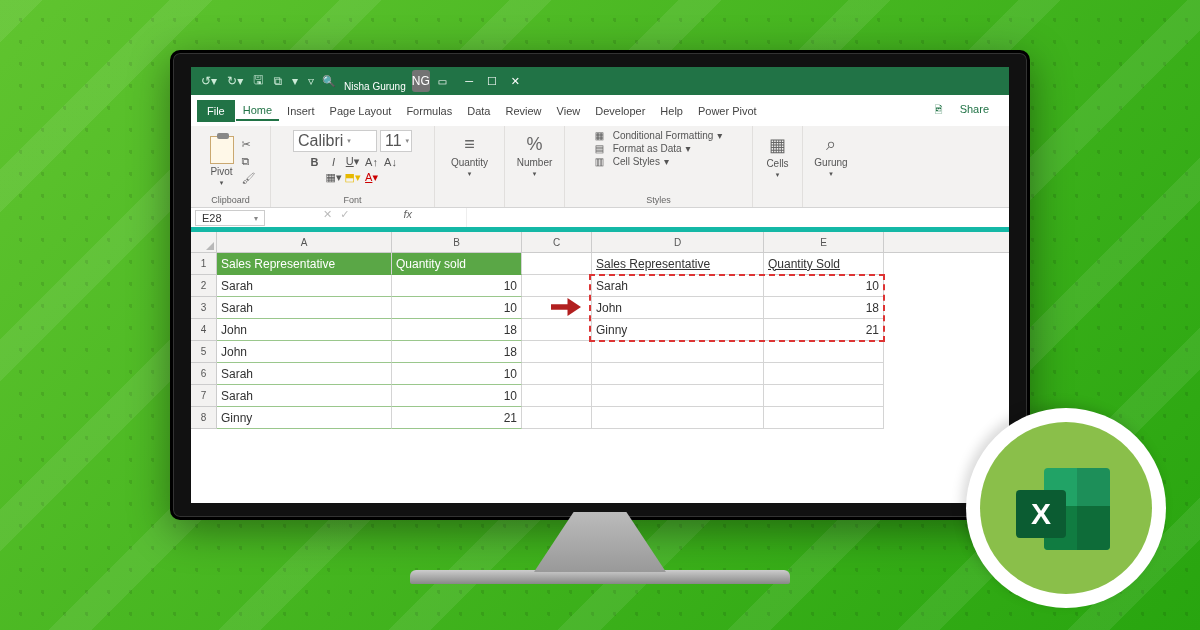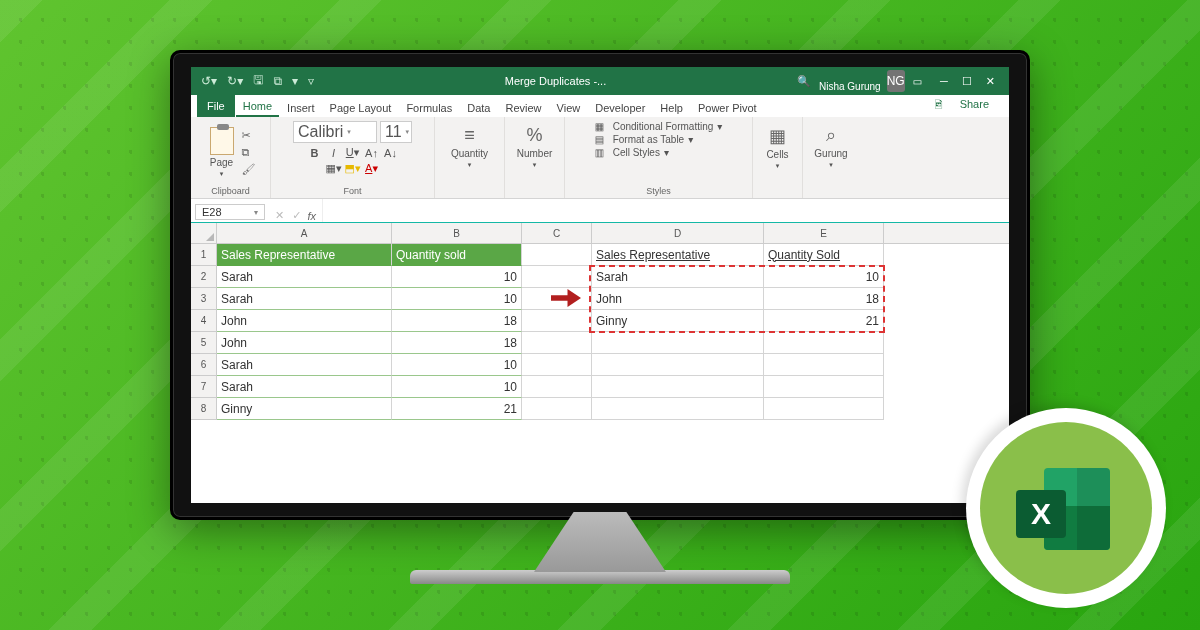--- a/index.html
+++ b/index.html
@@ -14,21 +14,21 @@
 .base { width: 380px; height: 14px; background: linear-gradient(#ccc,#888); margin: -2px auto 0; border-radius: 6px 6px 2px 2px; }
 .excel { width: 100%; height: 100%; background: #fff; font-size: 11px; color: #333; display: flex; flex-direction: column; overflow: hidden; }
 .titlebar { height: 28px; background: #217346; color: #fff; display: flex; align-items: center; padding: 0 4px; gap: 8px; }
 .tb-left { display: flex; gap: 10px; align-items: center; font-size: 12px; color: #cdebd8; padding-left: 6px; }
 .tb-btn { cursor: default; }
 .tb-title { flex: 1; text-align: center; font-size: 11px; }
 .tb-search { width: 14px; }
 .tb-user { display: flex; align-items: flex-end; gap: 6px; font-size: 10px; }
 .user-badge { background: #737373; width: 18px; height: 22px; border-radius: 3px; display: flex; align-items: center; justify-content: center; font-size: 12px; }
 .tb-right { display: flex; gap: 14px; padding: 0 10px; font-size: 11px; }
-.menubar { height: 22px; background: #fff; display: flex; align-items: flex-end; padding: 0 6px; font-size: 11px; color: #444; gap: 1px; }
+.menubar { height: 31px; background: #fff; display: flex; align-items: center; padding: 0 6px; font-size: 11px; color: #444; gap: 1px; }
 .menubar span { padding: 3px 7px; }
 .menubar .file { background: #217346; color: #fff; padding: 5px 10px; }
 .menubar .active { border-bottom: 2px solid #217346; color: #217346; }
 .menubar .share { margin-left: auto; color: #217346; }
 .share-ico { font-size: 10px; }
 .ribbon { height: 82px; background: #f3f2f1; border-bottom: 1px solid #d4d4d4; display: flex; font-size: 10px; color: #555; }
 .rgroup { border-right: 1px solid #e1dfdd; padding: 4px 6px 2px; display: flex; flex-direction: column; justify-content: space-between; align-items: center; }
 .rgroup .lbl { font-size: 9px; color: #666; padding-top: 2px; }
 .rbody { flex: 1; display: flex; align-items: center; gap: 4px; flex-wrap: wrap; justify-content: center; }
 .paste-ico { width: 24px; height: 28px; border: 1px solid #caa870; background: #fff8e8; position: relative; }
@@ -37,21 +37,21 @@
 .font-box { display:flex; flex-direction:column; gap:3px; align-items:center; }
 .frow { display:flex; gap:3px; align-items:center; }
 .sel { border:1px solid #ccc; background:#fff; padding:1px 4px; font-size:16px; display:flex; align-items:center; gap:4px; }
 .sel::after { content:"▾"; font-size:7px; color:#888; }
 .fbtn { width:16px; text-align:center; font-size:11px; }
 .bigbtn { display:flex; flex-direction:column; align-items:center; gap:2px; padding: 4px 4px; font-size:10px; }
 .bigbtn .ic { font-size:18px; color:#666; }
 .styles-list { display:flex; flex-direction:column; gap:2px; font-size:10px; text-align:left; }
 .styles-list div { display:flex; align-items:center; gap:4px; }
 .styci { width:14px; display:inline-block; }
-.fxbar { height: 24px; border-bottom:1px solid #14b8a6; display:flex; align-items:flex-end; font-size:11px; }
+.fxbar { height: 24px; border-bottom:5px solid #14b8a6; display:flex; align-items:flex-start; font-size:11px;gap:48px; }
 .namebox { width: 70px; border:1px solid #ccc; margin: 2px 4px; padding:1px 6px; display:flex; align-items:center; justify-content:space-between; }
 .namebox::after { content:"▾"; font-size:8px; color:#888; }
 .fxicons { color:#bbb; padding:0 6px; display:flex; gap:8px; }
 .fxlab { font-style:italic; font-size:11px; color:#666; padding-right:6px; }
 .fxinput { flex:1; border-left:1px solid #eee; height:100%; }
 .grid { flex:1; overflow:hidden; position:relative; background:#fff; }
 .ghdr { display:flex; background:#f3f2f1; border-bottom:1px solid #ccc; font-size:10px; color:#555; }
 .corner { width:26px; height:20px; border-right:1px solid #ccc; background:#f3f2f1; position:relative; }
 .corner::after { content:""; position:absolute; right:2px; bottom:2px; border-left:8px solid transparent; border-bottom:8px solid #b8b8b8; }
 .colh { height:20px; display:flex; align-items:center; justify-content:center; border-right:1px solid #ccc; }
@@ -86,21 +86,20 @@
 
       <div class="titlebar">
         <div class="tb-left">
           <span class="tb-btn">↺▾</span>
           <span class="tb-btn">↻▾</span>
           <span class="tb-btn">🖫</span>
           <span class="tb-btn">⧉</span>
           <span class="tb-btn">▾</span>
           <span class="tb-btn">▿</span>
         </div>
-        <div class="tb-title">Merge Duplicates -...</div>
         <span class="tb-search">🔍</span>
         <div class="tb-user">
           <span>Nisha Gurung</span>
           <span class="user-badge">NG</span>
         </div>
         <span style="font-size:10px;">▭</span>
         <div class="tb-right">
           <span>─</span>
           <span>☐</span>
           <span>✕</span>
@@ -120,21 +119,21 @@
         <span>Help</span>
         <span>Power Pivot</span>
         <span class="share"><span class="share-ico">🖻</span> <span>Share</span></span>
       </div>
 
       <div class="ribbon">
         <div class="rgroup" style="width:80px">
           <div class="rbody">
             <div class="bigbtn">
               <div class="paste-ico"></div>
-              <span>Page</span>
+              <span>Pivot</span>
                 <span style="font-size:7px">▾</span>
             </div>
             <div class="clip-side">
               <span>✂</span>
               <span>⧉</span>
               <span>🖌</span>
             </div>
           </div>
           <div class="lbl">Clipboard</div>
         </div>
@@ -171,21 +170,21 @@
           <div class="bigbtn">
               <span class="ic">%</span>
               <span>Number</span>
               <span style="font-size:7px">▾</span>
             </div>
           <div class="lbl"></div>
         </div>
         <div class="rgroup" style="width:188px">
           <div class="styles-list">
             <div><span class="styci">▦</span><span>Conditional Formatting</span> ▾</div>
-            <div><span class="styci">▤</span><span>Format as Table</span> ▾</div>
+            <div><span class="styci">▤</span><span>Format as Data</span> ▾</div>
             <div><span class="styci">▥</span><span>Cell Styles</span> ▾</div>
           </div>
           <div class="lbl">Styles</div>
         </div>
         <div class="rgroup" style="width:50px">
           <div class="bigbtn">
               <span class="ic">▦</span>
               <span>Cells</span>
               <span style="font-size:7px">▾</span>
             </div>

